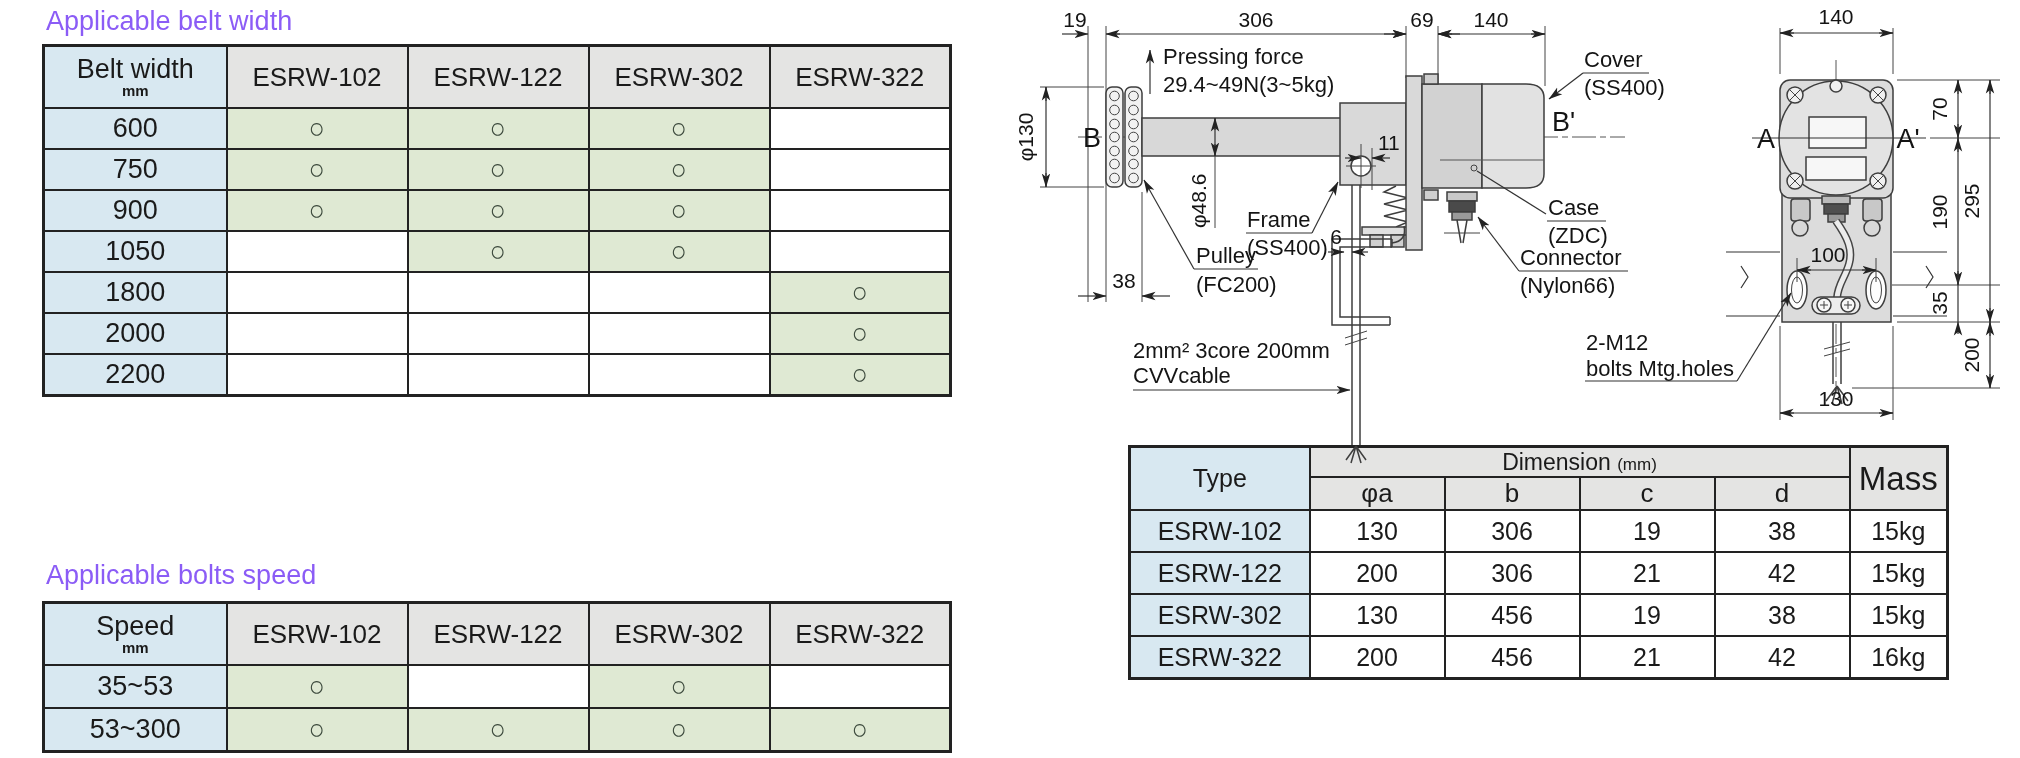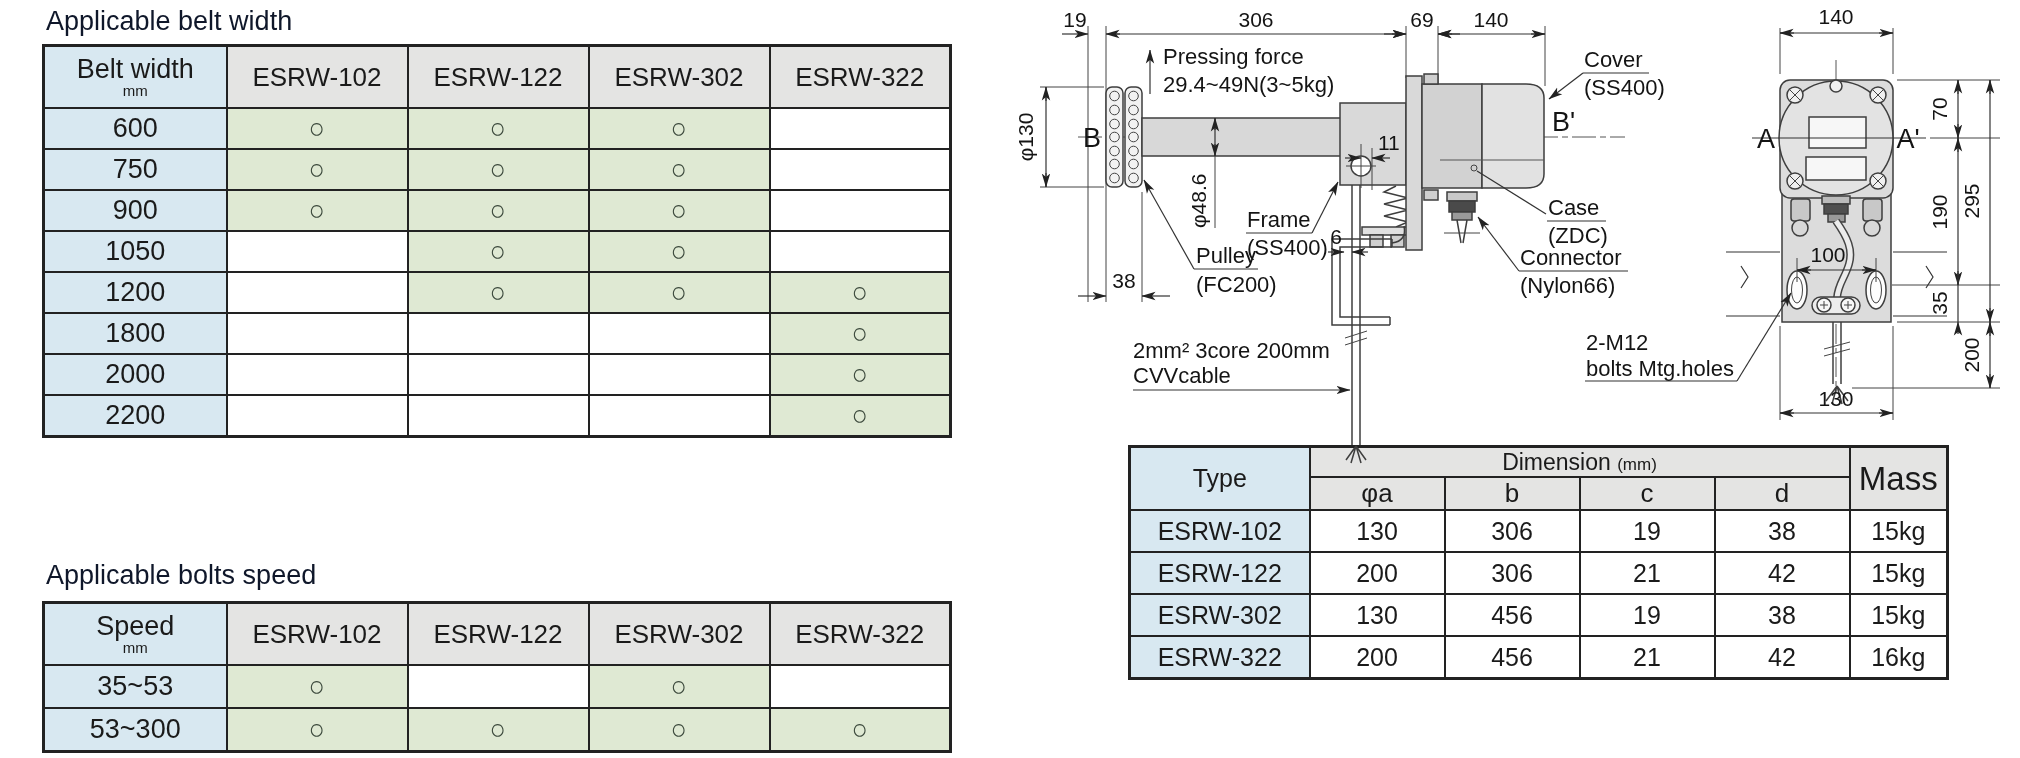--- a/index.html
+++ b/index.html
@@ -1,30 +1,30 @@
 <!DOCTYPE html>
 <html><head>
 <meta charset="utf-8">
 <style>
   html,body{margin:0;padding:0;background:#fff;}
   .stage{position:relative;width:2020px;height:758px;background:#ffffff;overflow:hidden;
          font-family:"Liberation Sans",sans-serif;color:#1a1a1a;}
-  .blocktitle{position:absolute;font-size:27px;font-weight:normal;margin:0;color:#0f172a;}
+  .blocktitle{position:absolute;font-size:27px;font-weight:normal;margin:0;color:#8b5cf6;}
   #bw-title{left:46px;top:6px;}
   #bs-title{left:46px;top:560px;}
 
   table.matrix,table.dimtbl{border-collapse:collapse;table-layout:fixed;position:absolute;background:#404040;border-radius:7px;}
   table.matrix{left:42px;border:3px solid #222;}
   #bw-table{top:44px;}
   #bs-table{top:601px;}
   .matrix th,.matrix td,.dimtbl th,.dimtbl td{border:2px solid #222;text-align:center;padding:0;font-weight:normal;}
   .matrix th.corner{background:#d8e8f1;height:60px;}
   .matrix th.model{background:#e4e4e3;font-size:26px;}
   .matrix .hlabel{font-size:27px;line-height:1.1;}
-  .matrix .hunit{font-size:15px;margin-top:-3px;}
+  .matrix .hunit{font-size:15px;margin-top:-3px;font-weight:bold;}
   .matrix td.rowlabel{background:#d8e8f1;font-size:27px;height:39px;}
   #bs-table td.rowlabel{height:41px;margin-top:48px;}
   .matrix td.mark-on{background:#dfe9d3;}
   .matrix td.mark-off{background:#ffffff;}
   .mark{display:inline-block;font-size:29px;line-height:1;color:#3d4a3d;transform:scaleX(.92);}
 
   table.dimtbl{left:1128px;top:445px;border:3px solid #222;}
   .dimtbl th{background:#e4e4e3;}
   .dimtbl th.type-h{background:#d8e8f1;font-size:25px;}
   .dimtbl th.dimh{height:28px;font-size:23px;}
@@ -92,27 +92,20 @@
           <td class="mark-on"><span class="mark">○</span></td>
           <td class="mark-on"><span class="mark">○</span></td>
           <td class="mark-off"></td>
         </tr>
         <tr>
           <td class="rowlabel">1050</td>
           <td class="mark-off"></td>
           <td class="mark-on"><span class="mark">○</span></td>
           <td class="mark-on"><span class="mark">○</span></td>
           <td class="mark-off"></td>
-        </tr>
-        <tr>
-          <td class="rowlabel">1200</td>
-          <td class="mark-off"></td>
-          <td class="mark-on"><span class="mark">○</span></td>
-          <td class="mark-on"><span class="mark">○</span></td>
-          <td class="mark-on"><span class="mark">○</span></td>
         </tr>
         <tr>
           <td class="rowlabel">1800</td>
           <td class="mark-off"></td>
           <td class="mark-off"></td>
           <td class="mark-off"></td>
           <td class="mark-on"><span class="mark">○</span></td>
         </tr>
         <tr>
           <td class="rowlabel">2000</td>

